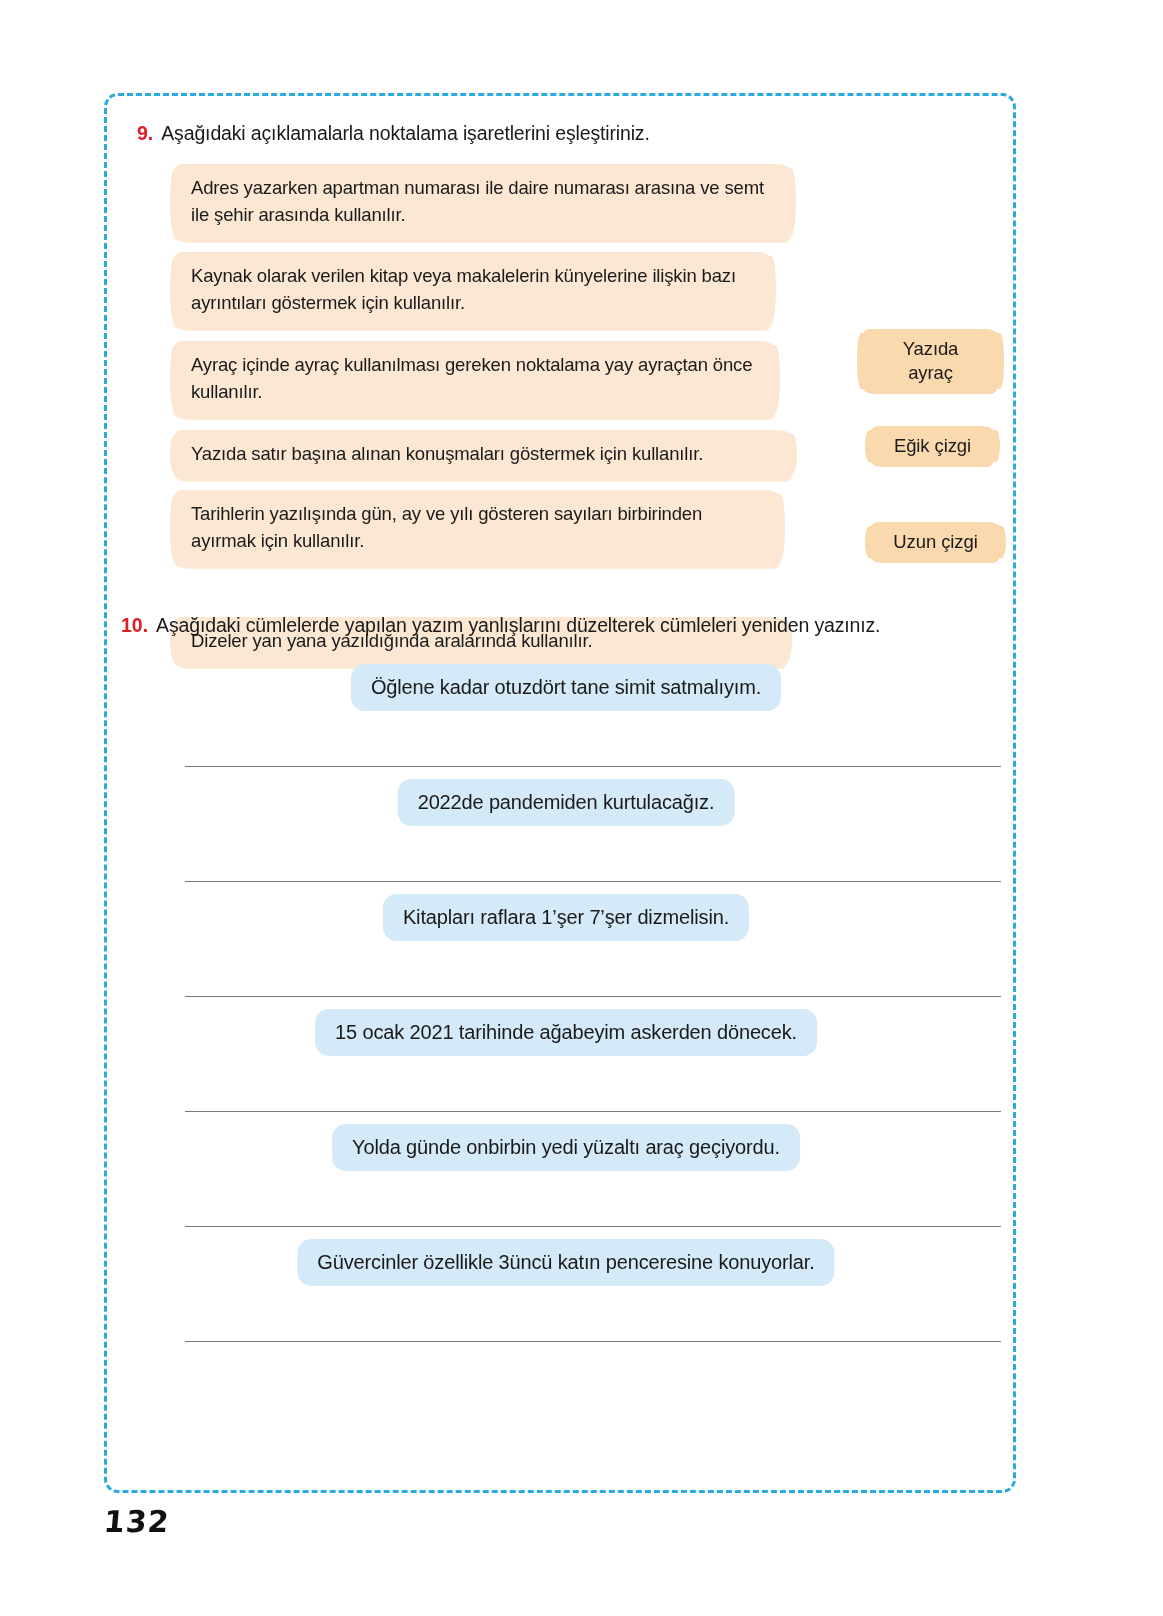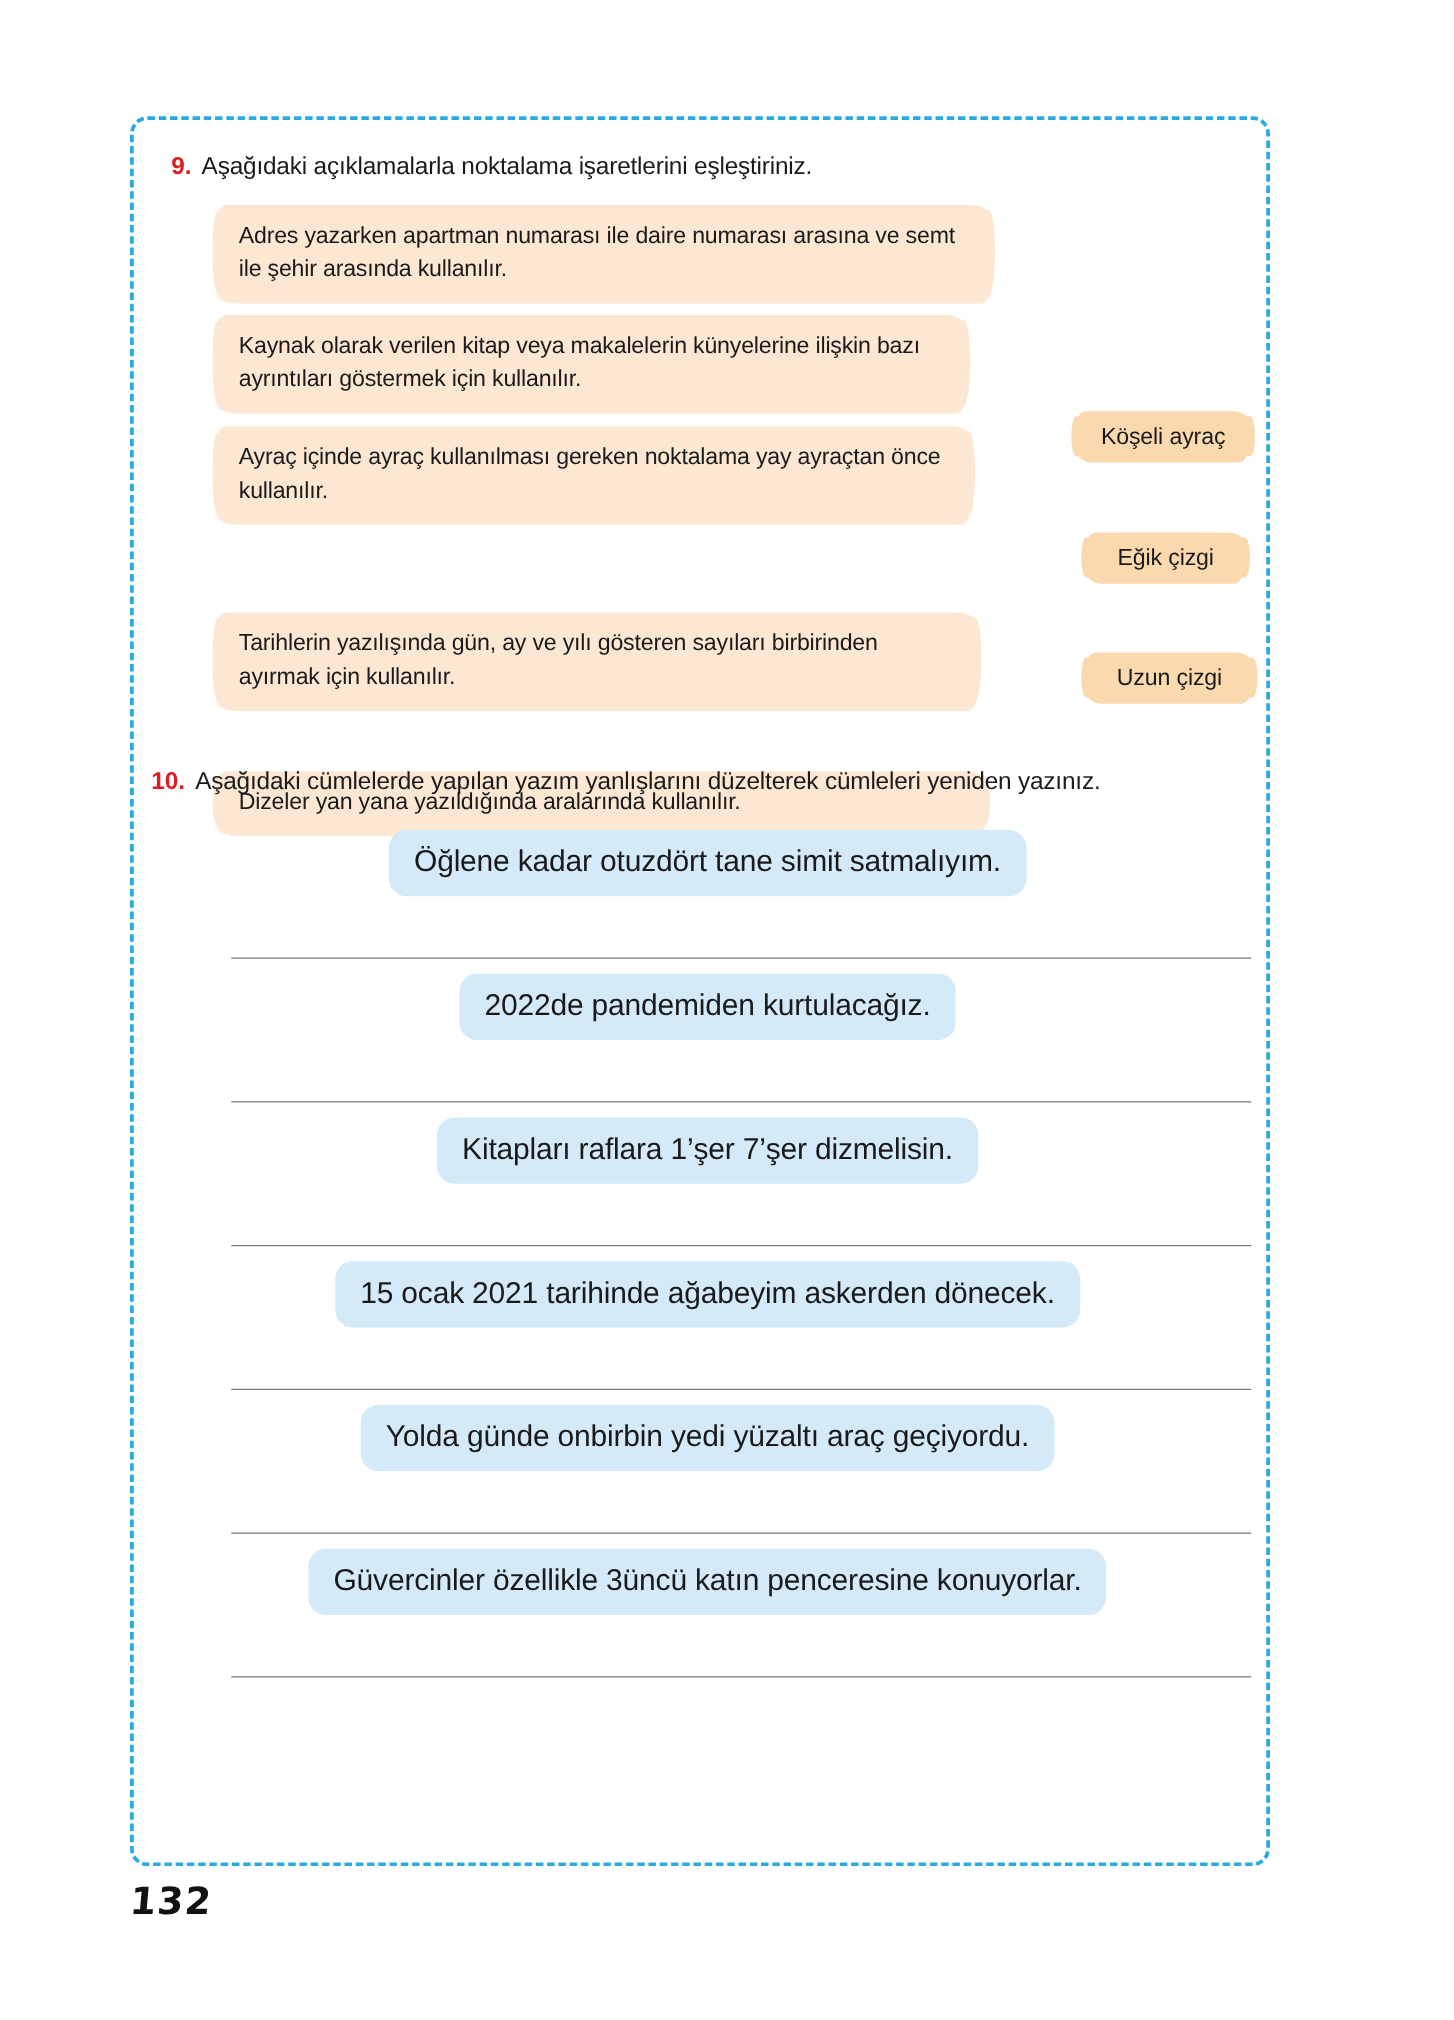--- a/index.html
+++ b/index.html
@@ -140,21 +140,21 @@
     margin-top: 26px;
   }
 
   .sentence-row {
     position: relative;
     height: 115px;
   }
   .sentence-bubble {
     background: #D4EAF8;
     color: #1a1a1a;
-    font-size: 24px;
+    font-size: 20px;
     line-height: 1.3;
     padding: 10px 20px 11px 20px;
     border-radius: 14px;
     display: inline-block;
     text-align: center;
     letter-spacing: -0.15px;
     position: absolute;
     left: 50%;
     transform: translateX(-50%);
     top: 0;
@@ -190,24 +190,25 @@
   <section class="question" id="q9">
     <div class="q-head">
       <span class="q-num">9.</span>
       <span class="q-text">Aşağıdaki açıklamalarla noktalama işaretlerini eşleştiriniz.</span>
     </div>
 
     <div id="q9-body">
       <div class="desc-card desc-0">Adres yazarken apartman numarası ile daire numarası arasına ve semt ile şehir arasında kullanılır.</div>
       <div class="desc-card desc-1">Kaynak olarak verilen kitap veya makalelerin künyelerine ilişkin bazı ayrıntıları göstermek için kullanılır.</div>
       <div class="desc-card desc-2">Ayraç içinde ayraç kullanılması gereken noktalama yay ayraçtan önce kullanılır.</div>
+      <div class="desc-card desc-3">Yazıda satır başına alınan konuşmaları göstermek için kullanılır.</div>
       <div class="desc-card desc-4">Tarihlerin yazılışında gün, ay ve yılı gösteren sayıları birbirinden ayırmak için kullanılır.</div>
       <div class="desc-card desc-5">Dizeler yan yana yazıldığında aralarında kullanılır.</div>
 
-      <div class="pm-label pm-0">Köşeli ayraç</div>
+      <div class="pm-label pm-0">Yazıda ayraç</div>
       <div class="pm-label pm-1">Eğik çizgi</div>
       <div class="pm-label pm-2">Uzun çizgi</div>
     </div>
   </section>
 
   <section class="question" id="q10">
     <div class="q-head">
       <span class="q-num">10.</span>
       <span class="q-text">Aşağıdaki cümlelerde yapılan yazım yanlışlarını düzelterek cümleleri yeniden yazınız.</span>
     </div>

